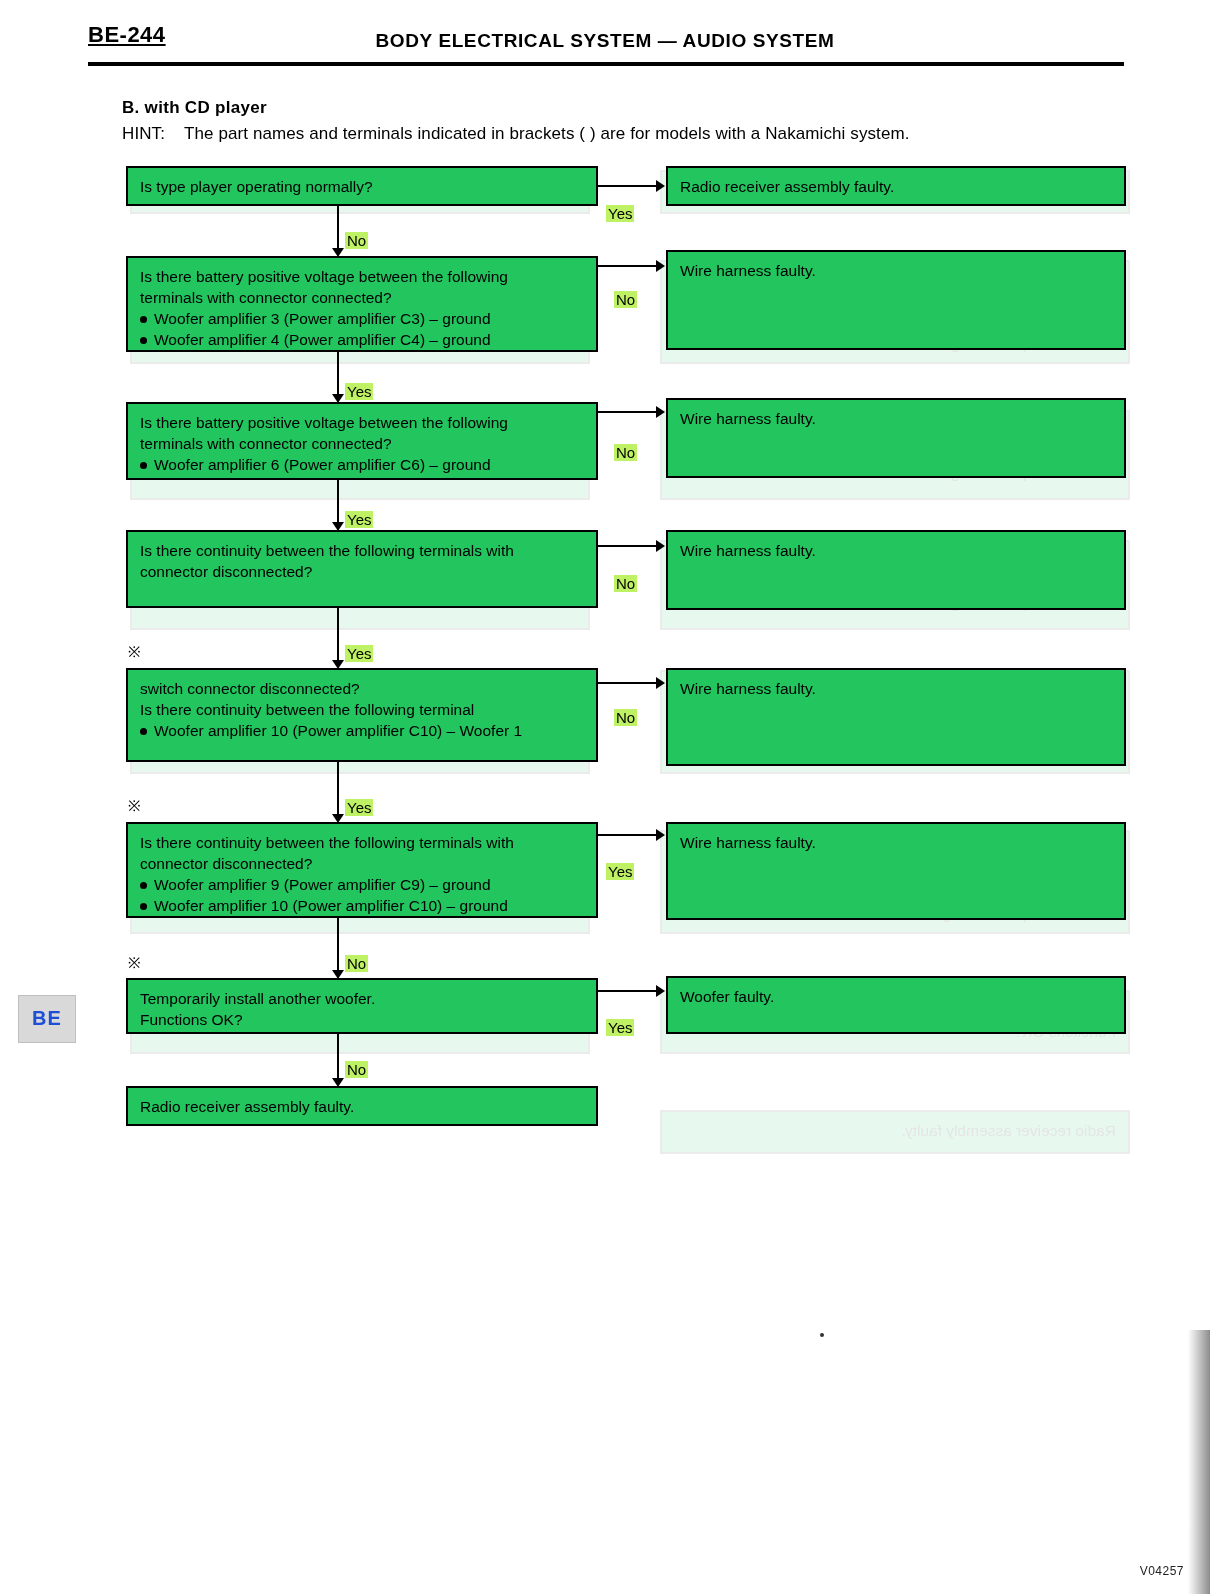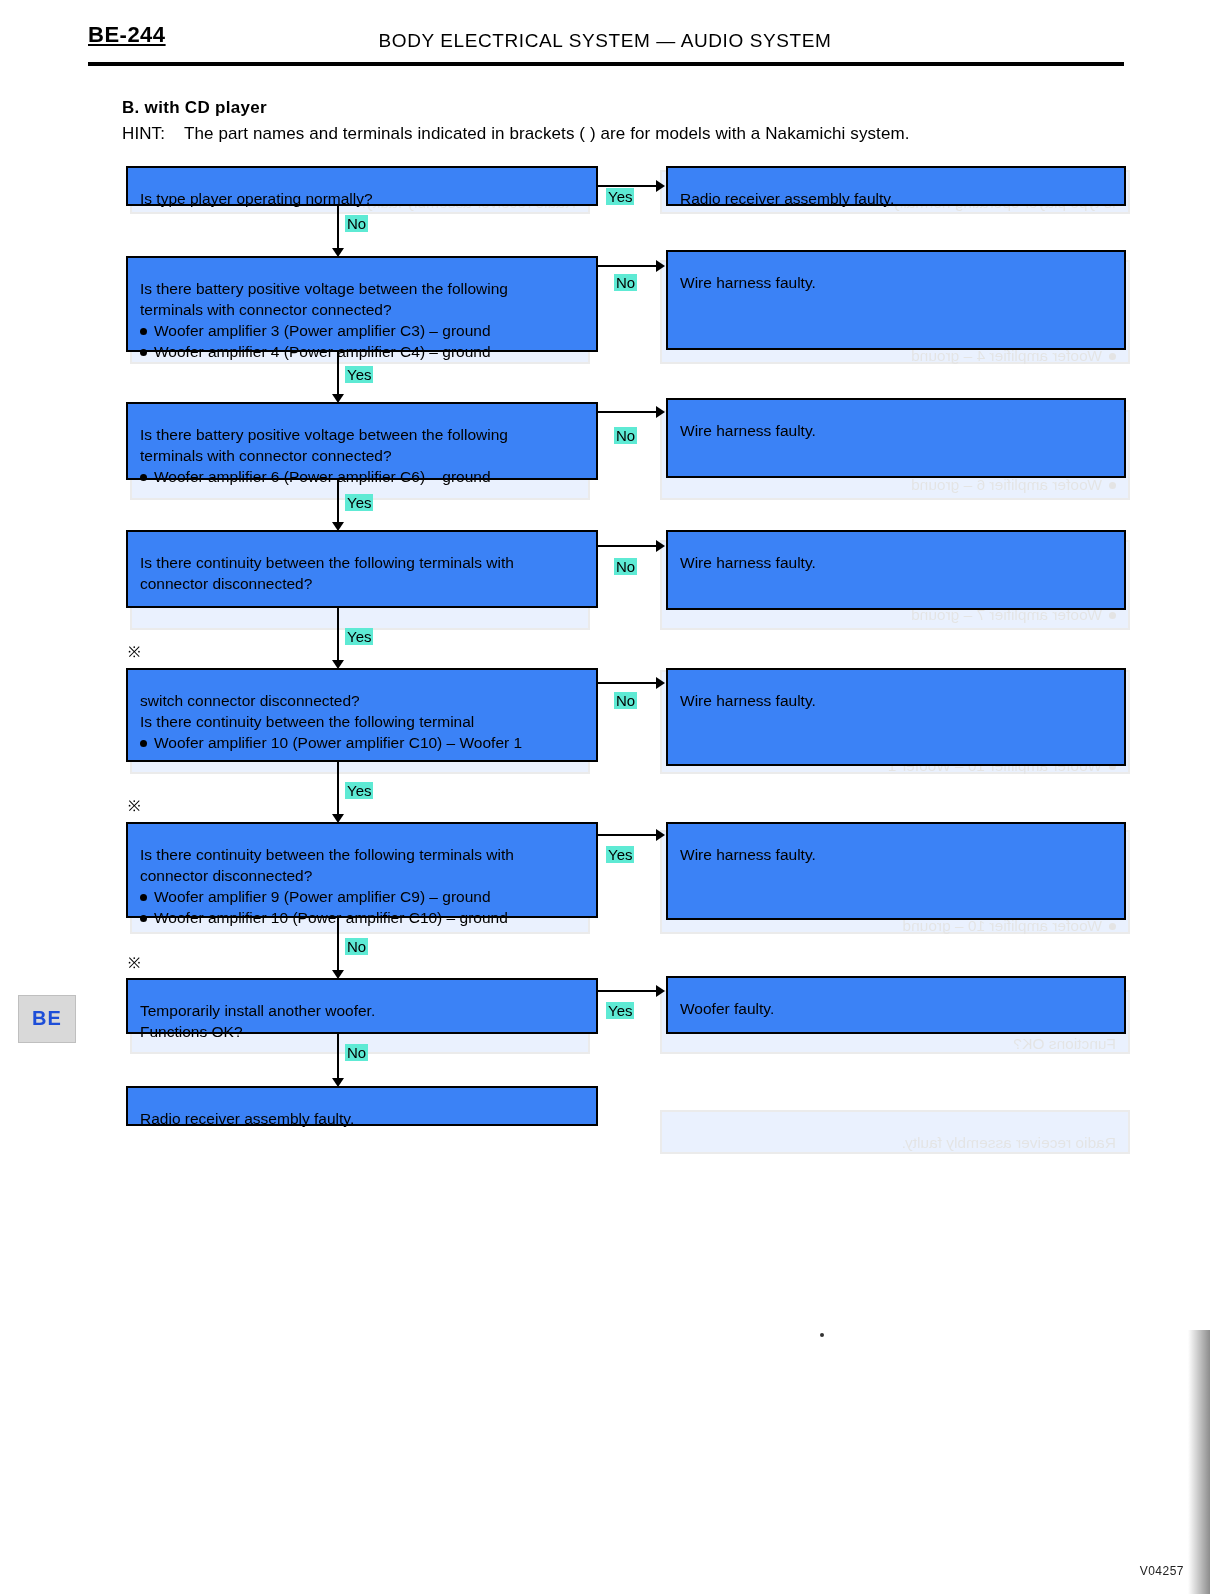--- a/index.html
+++ b/index.html
@@ -26,21 +26,21 @@
     letter-spacing: 0.5px;
     text-decoration: underline;
   }
   .header-title {
     position: absolute;
     left: 0;
     right: 0;
     top: 30px;
     text-align: center;
     font-size: 19px;
-    font-weight: normal;
+    font-weight: bold;
     letter-spacing: 0.6px;
   }
   .header-rule {
     position: absolute;
     left: 88px;
     top: 62px;
     width: 1036px;
     height: 4px;
     background: #000;
   }
@@ -87,25 +87,25 @@
   
   .flow {
     position: absolute;
     left: 0; top: 0;
     width: 1210px;
     height: 1594px;
   }
   .box {
     position: absolute;
     border: 2px solid #000;
-    background: #3b82f6;
+    background: #22c55e;
     box-sizing: border-box;
     font-size: 15.5px;
     line-height: 21px;
-    padding: 20px 0 0 12px;
+    padding: 8px 0 0 12px;
   }
   .box .ln { white-space: nowrap; }
   .bullet-line {
     white-space: nowrap;
     padding-left: 14px;
     position: relative;
   }
   .bullet-line::before {
     content: "";
     position: absolute;
@@ -113,22 +113,23 @@
     top: 8px;
     width: 7px;
     height: 7px;
     border-radius: 50%;
     background: #000;
   }
 
   .label {
     position: absolute;
     font-size: 15px;
-    background: #5eead4;
+    background: #bef264;
     padding: 0 2px;
+    margin-top: 17px;
   }
   .star {
     position: absolute;
     font-size: 15px;
     color: #000;
   }
 
   
   .vline { position: absolute; width: 2px; background: #000; }
   .hline { position: absolute; height: 2px; background: #000; }

